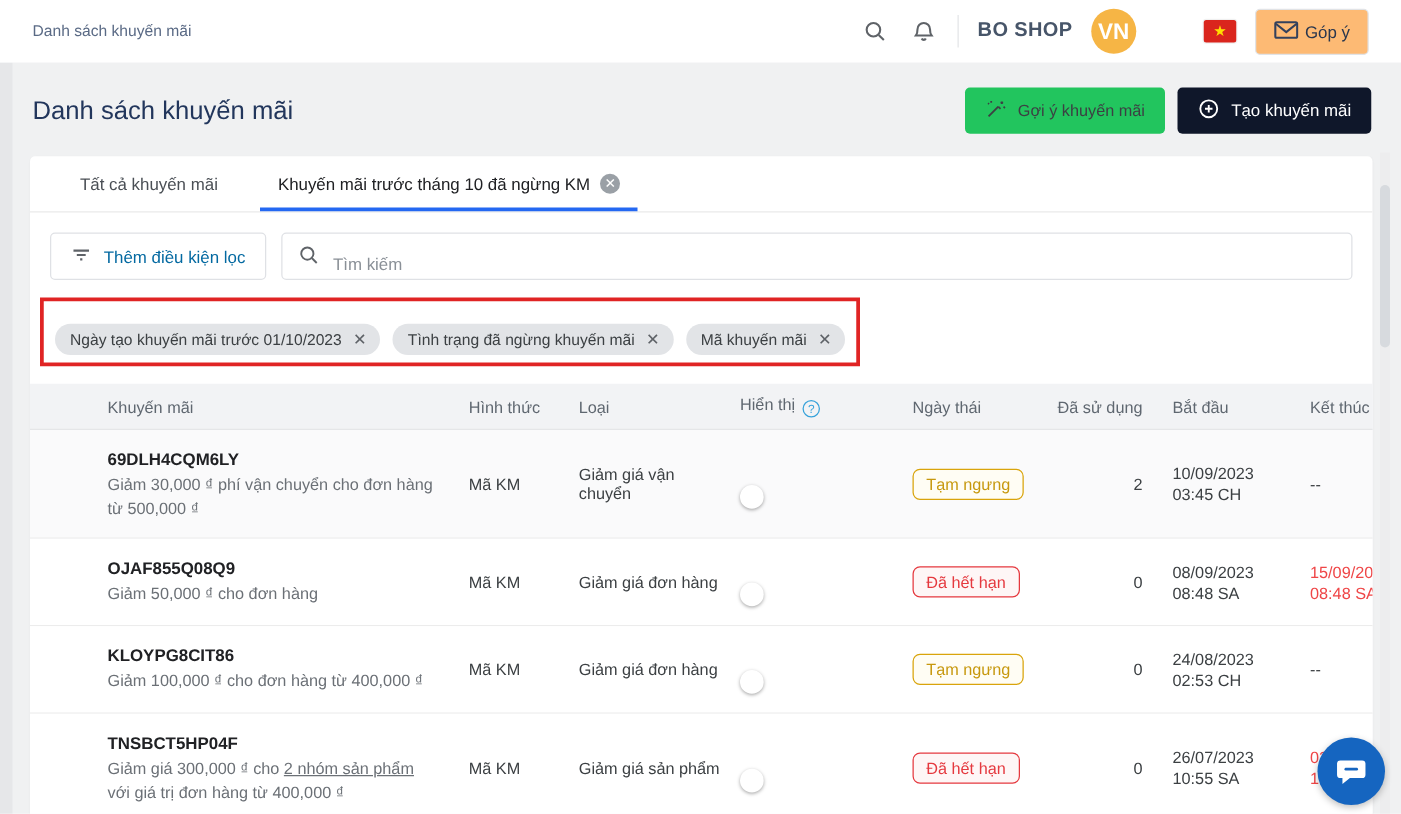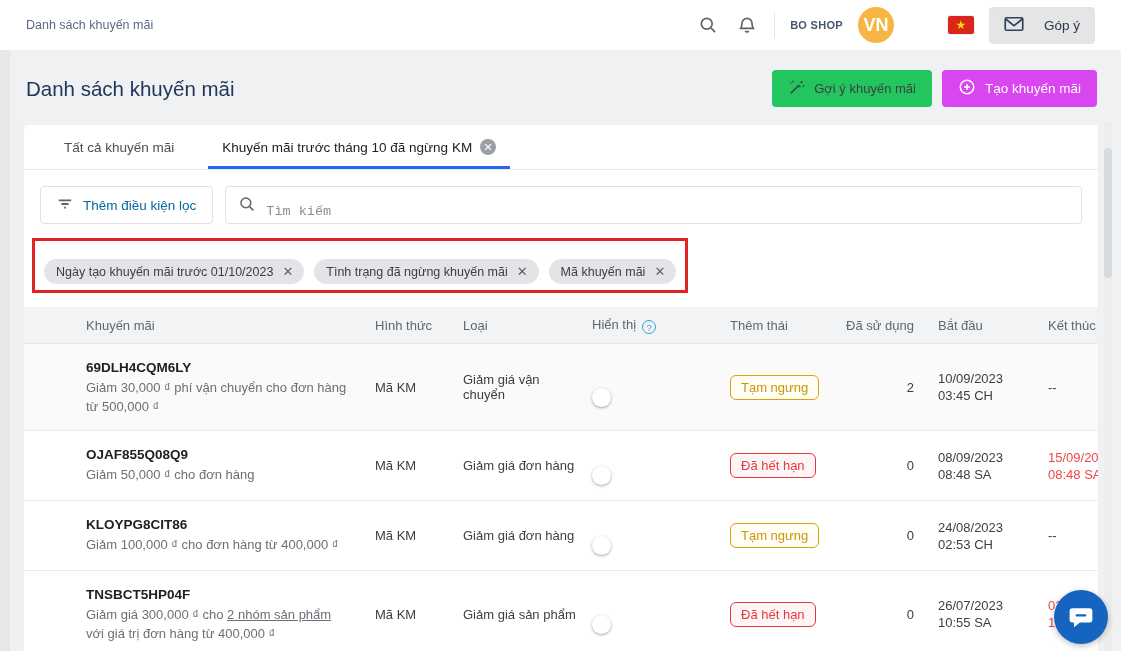--- a/index.html
+++ b/index.html
@@ -11,58 +11,58 @@
 
   
   .topbar {
     height:50px; background:#fff; display:flex; align-items:center;
     justify-content:space-between; padding:0 26px 0 26px; position:relative; z-index:3;
   }
   .breadcrumb { color:#5a6a85; font-size:12.5px; }
   .topbar-right { display:flex; align-items:center; gap:15px; }
   .icon-btn { width:24px; height:24px; display:flex; align-items:center; justify-content:center; cursor:pointer; color:#5f6368; }
   .vdivider { width:1px; height:26px; background:#e3e5e8; }
-  .shop-name { color:#475569; font-weight:bold; font-size:11px; letter-spacing:.3px; }
+  .shop-name { color:#475569; font-weight:bold; font-size:16px; letter-spacing:.3px; }
   .avatar { width:36px; height:36px; border-radius:50%; background:#f6b545; color:#fff;
     font-weight:bold; font-size:18px; display:flex; align-items:center; justify-content:center; }
   .grid-icon { display:grid; grid-template-columns:repeat(3,5px); grid-template-rows:repeat(3,5px); gap:2px; }
   .grid-icon span { background:#5a6472; border-radius:1px; }
   .flag { width:26px; height:18px; background:#da251d; border-radius:2px; display:flex;
     align-items:center; justify-content:center; color:#ffde00; font-size:12px; box-shadow:0 0 0 1px rgba(0,0,0,.06); }
-  .feedback-btn { display:flex; align-items:center; gap:20px; border:1px solid #e1e3e6;
-    border-radius:4px; height:37px; padding:0 14px; background:#e5e5e5; cursor:pointer;
+  .feedback-btn { display:flex; align-items:center; gap:5px; border:1px solid #e1e3e6;
+    border-radius:4px; height:37px; padding:0 14px; background:#fdba74; cursor:pointer;
     color:#29364d; font-size:13.5px; font-weight:500; }
 
   
   .left-strip { position:absolute; left:0; top:50px; bottom:0; width:10px; background:#e6e7e9; z-index:1; }
   .titlebar { display:flex; align-items:center; justify-content:space-between; padding:20px 24px 18px 26px; }
   .page-title { font-size:20.5px; color:#22365c; font-weight:500; }
   .title-actions { display:flex; gap:10px; }
   .btn-suggest { display:flex; align-items:center; gap:9px; background:#22c55e; border:none;
     border-radius:4px; height:37px; padding:0 16px; color:#3c4043; font-size:13px; cursor:pointer; }
-  .btn-create { display:flex; align-items:center; gap:9px; background:#d946ef; border:none;
+  .btn-create { display:flex; align-items:center; gap:9px; background:#0f172a; border:none;
     border-radius:4px; height:37px; padding:0 16px; color:#fff; font-size:13.5px; font-weight:500; cursor:pointer; }
 
   
   .card { background:#fff; margin:0 23px 0 24px; border-radius:4px 4px 0 0;
     box-shadow:0 1px 2px rgba(0,0,0,.04); overflow:hidden; position:relative; z-index:2; }
   .tabs { display:flex; align-items:stretch; height:45px; border-bottom:1px solid #eaeaea; padding:0 16px; }
   .tab { display:flex; align-items:center; gap:8px; padding:0 24px 0 24px; cursor:pointer;
     color:#4a4f55; font-size:13.5px; position:relative; }
   .tab.active { color:#202124; }
   .tab.active::after { content:""; position:absolute; left:10px; right:10px; bottom:0; height:3px; background:#2468f2; }
   .tab-close { width:16px; height:16px; border-radius:50%; background:#9aa0a6; color:#fff;
     font-size:11px; line-height:16px; text-align:center; cursor:pointer; }
 
   .filter-row { display:flex; gap:12px; padding:16px 16px 12px 16px; }
   .btn-filter { display:flex; align-items:center; gap:10px; border:1px solid #dfe1e5; background:#fff;
     border-radius:4px; height:38px; padding:0 16px; color:#0369a1; font-size:13.5px; cursor:pointer; white-space:nowrap; }
   .search-box { flex:1; display:flex; align-items:center; gap:10px; border:1px solid #dfe1e5;
     border-radius:4px; height:38px; padding:0 12px; }
-  .search-box input { border:none; outline:none; flex:1; font-size:13.5px; font-family:Liberation Mono, monospace; color:#3c4043;margin-top:12px; }
+  .search-box input { border:none; outline:none; flex:1; font-size:13.5px; font-family:Liberation Sans, sans-serif; color:#3c4043;margin-top:12px; }
   .search-box input::placeholder { color:#8a9097; }
 
   .chips-wrap { margin:2px 0 14px 8px; display:inline-flex; border:3px solid #e02424; padding:6px 9px; }
   .chips { display:flex; gap:10px; }
   .chip { display:flex; align-items:center; gap:9px; background:#e2e4e7; border-radius:13px;
     height:25px; padding:0 11px 0 12px; font-size:12.5px; color:#3c4043; white-space:nowrap;margin-top:12px; }
   .chip .x { color:#5f6368; font-size:13px; cursor:pointer; }
 
   
   .table { width:1120px; }
@@ -228,21 +228,21 @@
   </div>
 
   
   <div class="table">
     <div class="trow thead">
       <div class="cell c-check"><span class="checkbox"></span></div>
       <div class="cell c-promo">Khuyến mãi</div>
       <div class="cell">Hình thức</div>
       <div class="cell">Loại</div>
       <div class="cell"><span>Hiển thị</span><span class="help-icon">?</span></div>
-      <div class="cell">Thêm thái</div>
+      <div class="cell">Ngày thái</div>
       <div class="cell c-used">Đã sử dụng</div>
       <div class="cell c-end">Bắt đầu</div>
       <div class="cell c-end">Kết thúc</div>
     </div>
     <div>
         <div class="trow shaded">
     <div class="cell c-check"><span class="checkbox"></span></div>
     <div class="cell c-promo">
       <div class="promo-code">69DLH4CQM6LY</div>
       <div class="promo-desc"><span>Giảm 30,000 ₫ phí vận chuyển cho đơn hàng từ 500,000 ₫</span><span></span></div>

